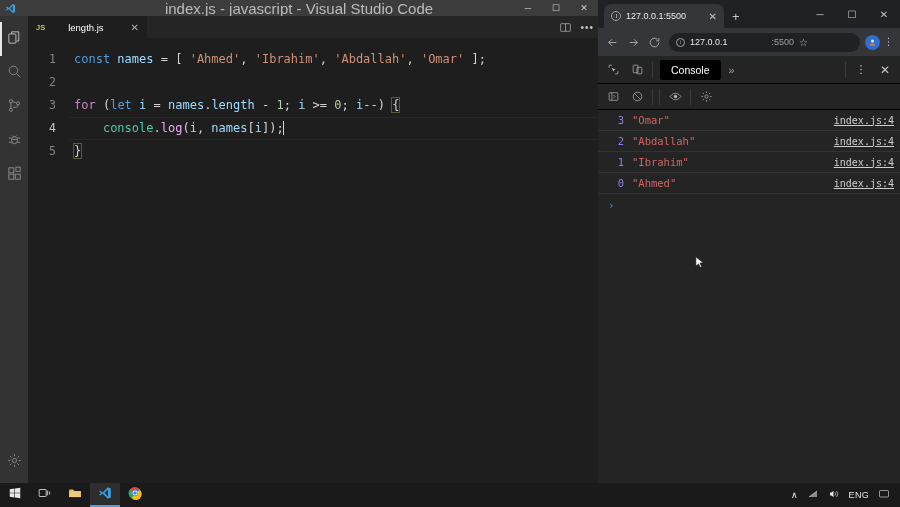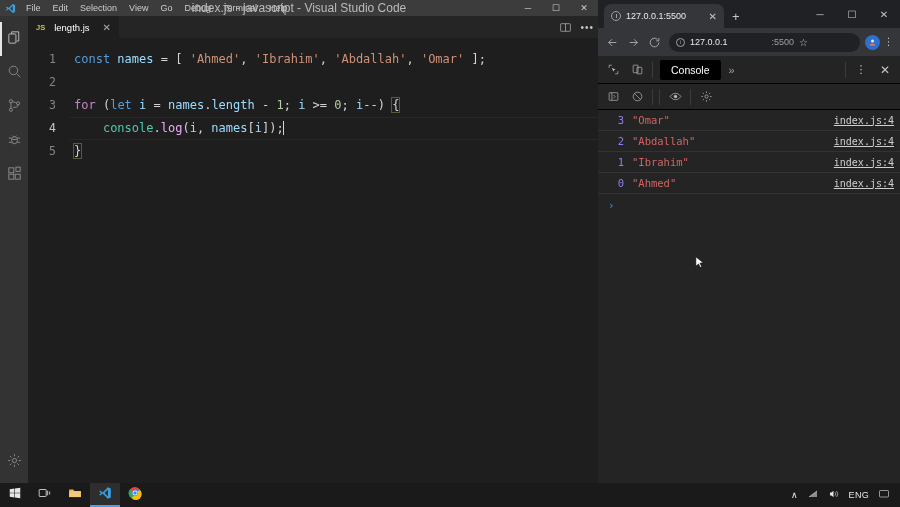--- a/index.html
+++ b/index.html
@@ -21,21 +21,21 @@
     font-size: 8.5px; color: #cccccc; position: relative;
   }
   .vs-logo { width: 20px; display: flex; align-items: center; justify-content: center; }
   .vs-logo svg { width: 11px; height: 11px; }
   .vs-menu { display: flex; gap: 0px; }
   .vs-menu span {
     padding: 0 6px; line-height: 16px; color: #cccccc; font-size: 9px; white-space: nowrap;
   }
   .vs-title {
     position: absolute; left: 0; right: 0; text-align: center;
-    font-size: 12px; color: #bbbbbb; pointer-events: none;
+    font-size: 15px; color: #bbbbbb; pointer-events: none;
   }
   .vs-wc { position: absolute; right: 0; top: 0; display: flex; height: 16px; }
   .vs-wc div {
     width: 28px; height: 16px; display: flex; align-items: center; justify-content: center;
     color: #cccccc; font-size: 9px;
   }
 
   .vs-body { display: flex; height: 467px; }
   .activitybar {
     width: 28px; background: #333333; display: flex; flex-direction: column;
@@ -48,21 +48,21 @@
   }
   .ab-item.active { opacity: 1; box-shadow: inset 2px 0 0 #e7e7e7; }
   .ab-item svg { width: 17px; height: 17px; stroke: #cfcfcf; fill: none; stroke-width: 1.2; }
   .ab-bottom .ab-item { height: 30px; }
 
   .editor-area { flex: 1; display: flex; flex-direction: column; background: #1e1e1e; min-width: 0; }
   .tabs-row {
     height: 22px; background: #252526; display: flex; align-items: stretch; position: relative;
   }
   .tab {
-    display: flex; align-items: center; gap: 9px; padding: 0 8px;
+    display: flex; align-items: center; gap: 23px; padding: 0 8px;
     background: #1e1e1e; border-top: 1px solid #0e639c00; font-size: 9.5px; color: #ffffff;
     border-right: 1px solid #252526;
   }
   .tab .jsicon { color: #d7ba4f; font-size: 7.5px; font-weight: bold; font-family: "Liberation Sans", sans-serif; }
   .tab .tabclose { color: #c5c5c5; font-size: 10px; margin-left: 4px; opacity: .85; }
   .tabs-actions {
     position: absolute; right: 4px; top: 0; height: 22px; display: flex; align-items: center; gap: 8px;
   }
   .tabs-actions .ic { color: #c5c5c5; display: flex; align-items: center; }
   .tabs-actions svg { width: 13px; height: 13px; stroke: #c5c5c5; fill: none; stroke-width: 1.2; }
@@ -233,30 +233,20 @@
 <div id="screen">
 
   <div id="vscode">
 
     <div class="vs-titlebar">
       <div class="vs-logo">
         <svg viewBox="0 0 24 24">
             <path d="M17 2 8 11 3.8 7.8 2 9l3.2 3L2 15l1.8 1.2L8 13l9 9 5-2.2V4.2L17 2zm0 4.2v11.6L11.2 12 17 6.2z" fill="#3a9fe0"></path>
           </svg>
       </div>
-      <div class="vs-menu">
-        <span>File</span>
-        <span>Edit</span>
-        <span>Selection</span>
-        <span>View</span>
-        <span>Go</span>
-        <span>Debug</span>
-        <span>Terminal</span>
-        <span>Help</span>
-      </div>
       <div class="vs-title">index.js - javascript - Visual Studio Code</div>
       <div class="vs-wc">
         <div>─</div>
         <div>☐</div>
         <div class="wc-close">✕</div>
       </div>
     </div>
 
     <div class="vs-body">
 

